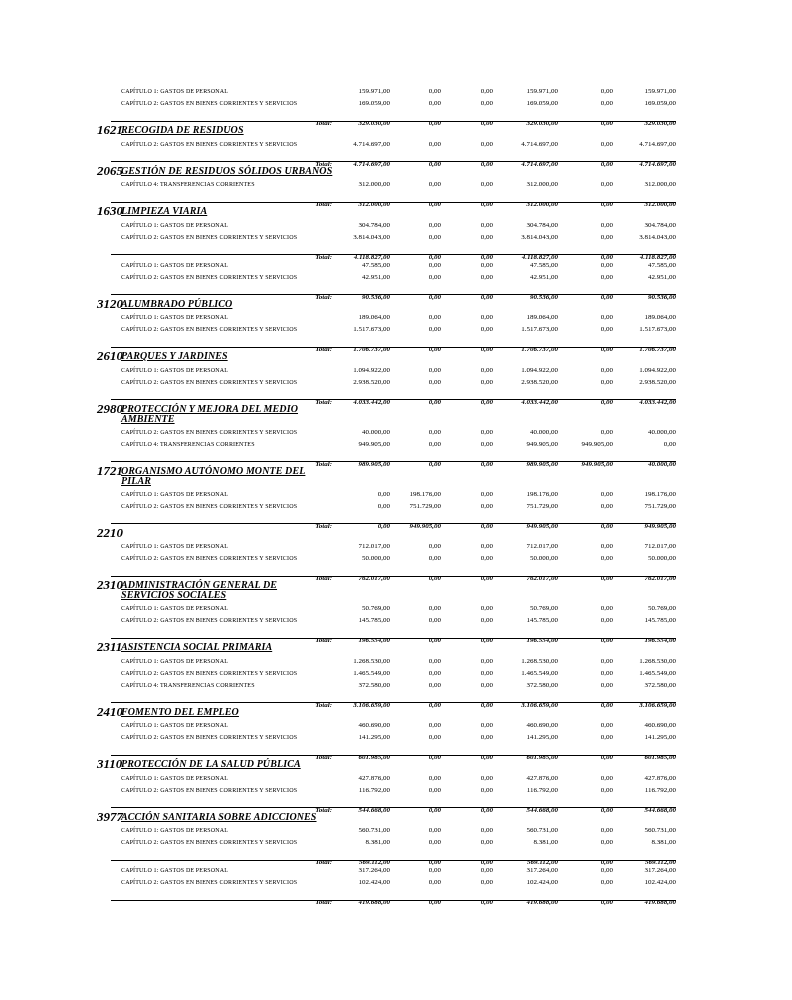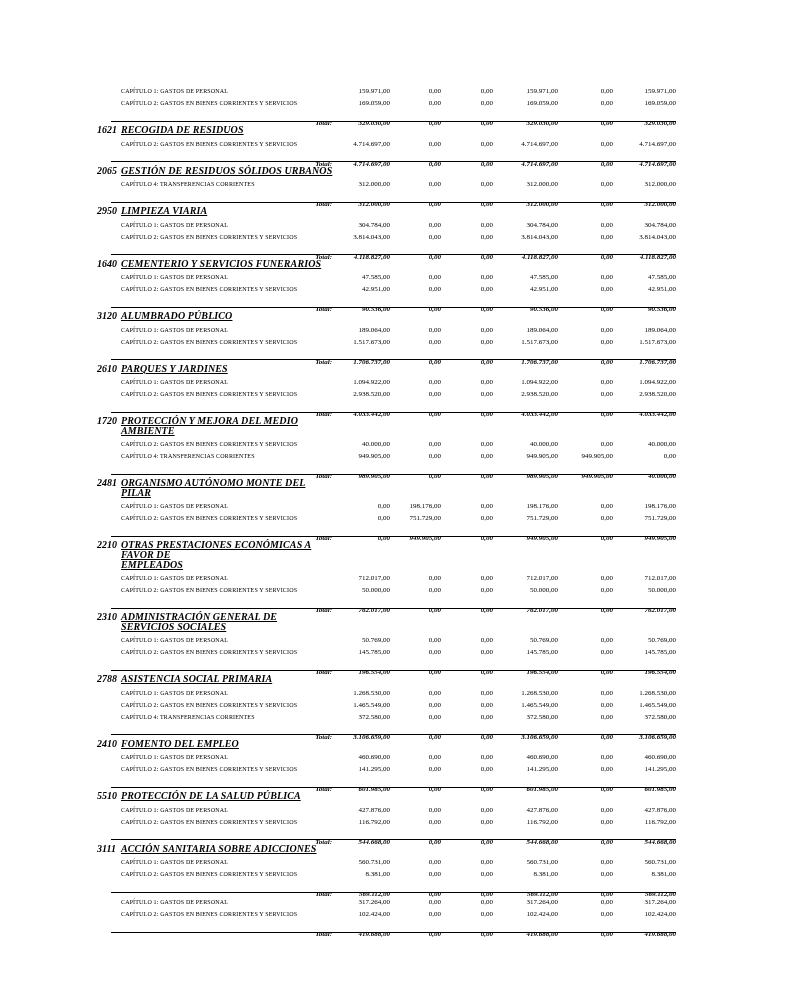--- a/index.html
+++ b/index.html
@@ -58,21 +58,21 @@
     font-style: italic;
   }
   .shead {
     display: grid;
     grid-template-columns: 24px auto;
     align-items: start;
     padding-top: 2px;
     min-height: 10.5px;
   }
   .scode {
-    font-size: 10px;
+    font-size: 13px;
     font-weight: bold;
     font-style: italic;
     line-height: 9px;
   }
   .stitle {
     font-size: 10px;
     font-weight: bold;
     font-style: italic;
     text-decoration: underline;
     text-transform: uppercase;
@@ -184,21 +184,21 @@
           <span class="num">0,00</span>
           <span class="num">0,00</span>
           <span class="num">312.000,00</span>
           <span class="num">0,00</span>
           <span class="num">312.000,00</span>
         </div>
         <div class="rule"></div>
       </div>
       <div class="section">
         <div class="shead">
-          <span class="scode">2950</span>
+          <span class="scode">1630</span>
           <span class="stitle">LIMPIEZA VIARIA</span>
         </div>
         <div class="row crow">
           <span></span>
           <span class="label">CAPÍTULO 1: GASTOS DE PERSONAL</span>
           <span class="tlabel"></span>
           <span class="num">304.784,00</span>
           <span class="num">0,00</span>
           <span class="num">0,00</span>
           <span class="num">304.784,00</span>
@@ -223,24 +223,20 @@
           <span class="num">4.118.827,00</span>
           <span class="num">0,00</span>
           <span class="num">0,00</span>
           <span class="num">4.118.827,00</span>
           <span class="num">0,00</span>
           <span class="num">4.118.827,00</span>
         </div>
         <div class="rule"></div>
       </div>
       <div class="section">
-        <div class="shead">
-          <span class="scode">1640</span>
-          <span class="stitle">CEMENTERIO Y SERVICIOS FUNERARIOS</span>
-        </div>
         <div class="row crow">
           <span></span>
           <span class="label">CAPÍTULO 1: GASTOS DE PERSONAL</span>
           <span class="tlabel"></span>
           <span class="num">47.585,00</span>
           <span class="num">0,00</span>
           <span class="num">0,00</span>
           <span class="num">47.585,00</span>
           <span class="num">0,00</span>
           <span class="num">47.585,00</span>
@@ -344,21 +340,21 @@
           <span class="num">0,00</span>
           <span class="num">0,00</span>
           <span class="num">4.033.442,00</span>
           <span class="num">0,00</span>
           <span class="num">4.033.442,00</span>
         </div>
         <div class="rule"></div>
       </div>
       <div class="section">
         <div class="shead">
-          <span class="scode">1720</span>
+          <span class="scode">2980</span>
           <span class="stitle">PROTECCIÓN Y MEJORA DEL MEDIO AMBIENTE</span>
         </div>
         <div class="row crow">
           <span></span>
           <span class="label">CAPÍTULO 2: GASTOS EN BIENES CORRIENTES Y SERVICIOS</span>
           <span class="tlabel"></span>
           <span class="num">40.000,00</span>
           <span class="num">0,00</span>
           <span class="num">0,00</span>
           <span class="num">40.000,00</span>
@@ -384,21 +380,21 @@
           <span class="num">0,00</span>
           <span class="num">0,00</span>
           <span class="num">989.905,00</span>
           <span class="num">949.905,00</span>
           <span class="num">40.000,00</span>
         </div>
         <div class="rule"></div>
       </div>
       <div class="section">
         <div class="shead">
-          <span class="scode">2481</span>
+          <span class="scode">1721</span>
           <span class="stitle">ORGANISMO AUTÓNOMO MONTE DEL PILAR</span>
         </div>
         <div class="row crow">
           <span></span>
           <span class="label">CAPÍTULO 1: GASTOS DE PERSONAL</span>
           <span class="tlabel"></span>
           <span class="num">0,00</span>
           <span class="num">198.176,00</span>
           <span class="num">0,00</span>
           <span class="num">198.176,00</span>
@@ -425,22 +421,20 @@
           <span class="num">0,00</span>
           <span class="num">949.905,00</span>
           <span class="num">0,00</span>
           <span class="num">949.905,00</span>
         </div>
         <div class="rule"></div>
       </div>
       <div class="section">
         <div class="shead">
           <span class="scode">2210</span>
-          <span class="stitle">OTRAS PRESTACIONES ECONÓMICAS A FAVOR DE
-EMPLEADOS</span>
         </div>
         <div class="row crow">
           <span></span>
           <span class="label">CAPÍTULO 1: GASTOS DE PERSONAL</span>
           <span class="tlabel"></span>
           <span class="num">712.017,00</span>
           <span class="num">0,00</span>
           <span class="num">0,00</span>
           <span class="num">712.017,00</span>
           <span class="num">0,00</span>
@@ -505,21 +499,21 @@
           <span class="num">0,00</span>
           <span class="num">0,00</span>
           <span class="num">196.554,00</span>
           <span class="num">0,00</span>
           <span class="num">196.554,00</span>
         </div>
         <div class="rule"></div>
       </div>
       <div class="section">
         <div class="shead">
-          <span class="scode">2788</span>
+          <span class="scode">2311</span>
           <span class="stitle">ASISTENCIA SOCIAL PRIMARIA</span>
         </div>
         <div class="row crow">
           <span></span>
           <span class="label">CAPÍTULO 1: GASTOS DE PERSONAL</span>
           <span class="tlabel"></span>
           <span class="num">1.268.530,00</span>
           <span class="num">0,00</span>
           <span class="num">0,00</span>
           <span class="num">1.268.530,00</span>
@@ -596,21 +590,21 @@
           <span class="num">0,00</span>
           <span class="num">0,00</span>
           <span class="num">601.985,00</span>
           <span class="num">0,00</span>
           <span class="num">601.985,00</span>
         </div>
         <div class="rule"></div>
       </div>
       <div class="section">
         <div class="shead">
-          <span class="scode">5510</span>
+          <span class="scode">3110</span>
           <span class="stitle">PROTECCIÓN DE LA SALUD PÚBLICA</span>
         </div>
         <div class="row crow">
           <span></span>
           <span class="label">CAPÍTULO 1: GASTOS DE PERSONAL</span>
           <span class="tlabel"></span>
           <span class="num">427.876,00</span>
           <span class="num">0,00</span>
           <span class="num">0,00</span>
           <span class="num">427.876,00</span>
@@ -636,21 +630,21 @@
           <span class="num">0,00</span>
           <span class="num">0,00</span>
           <span class="num">544.668,00</span>
           <span class="num">0,00</span>
           <span class="num">544.668,00</span>
         </div>
         <div class="rule"></div>
       </div>
       <div class="section">
         <div class="shead">
-          <span class="scode">3111</span>
+          <span class="scode">3977</span>
           <span class="stitle">ACCIÓN SANITARIA SOBRE ADICCIONES</span>
         </div>
         <div class="row crow">
           <span></span>
           <span class="label">CAPÍTULO 1: GASTOS DE PERSONAL</span>
           <span class="tlabel"></span>
           <span class="num">560.731,00</span>
           <span class="num">0,00</span>
           <span class="num">0,00</span>
           <span class="num">560.731,00</span>

